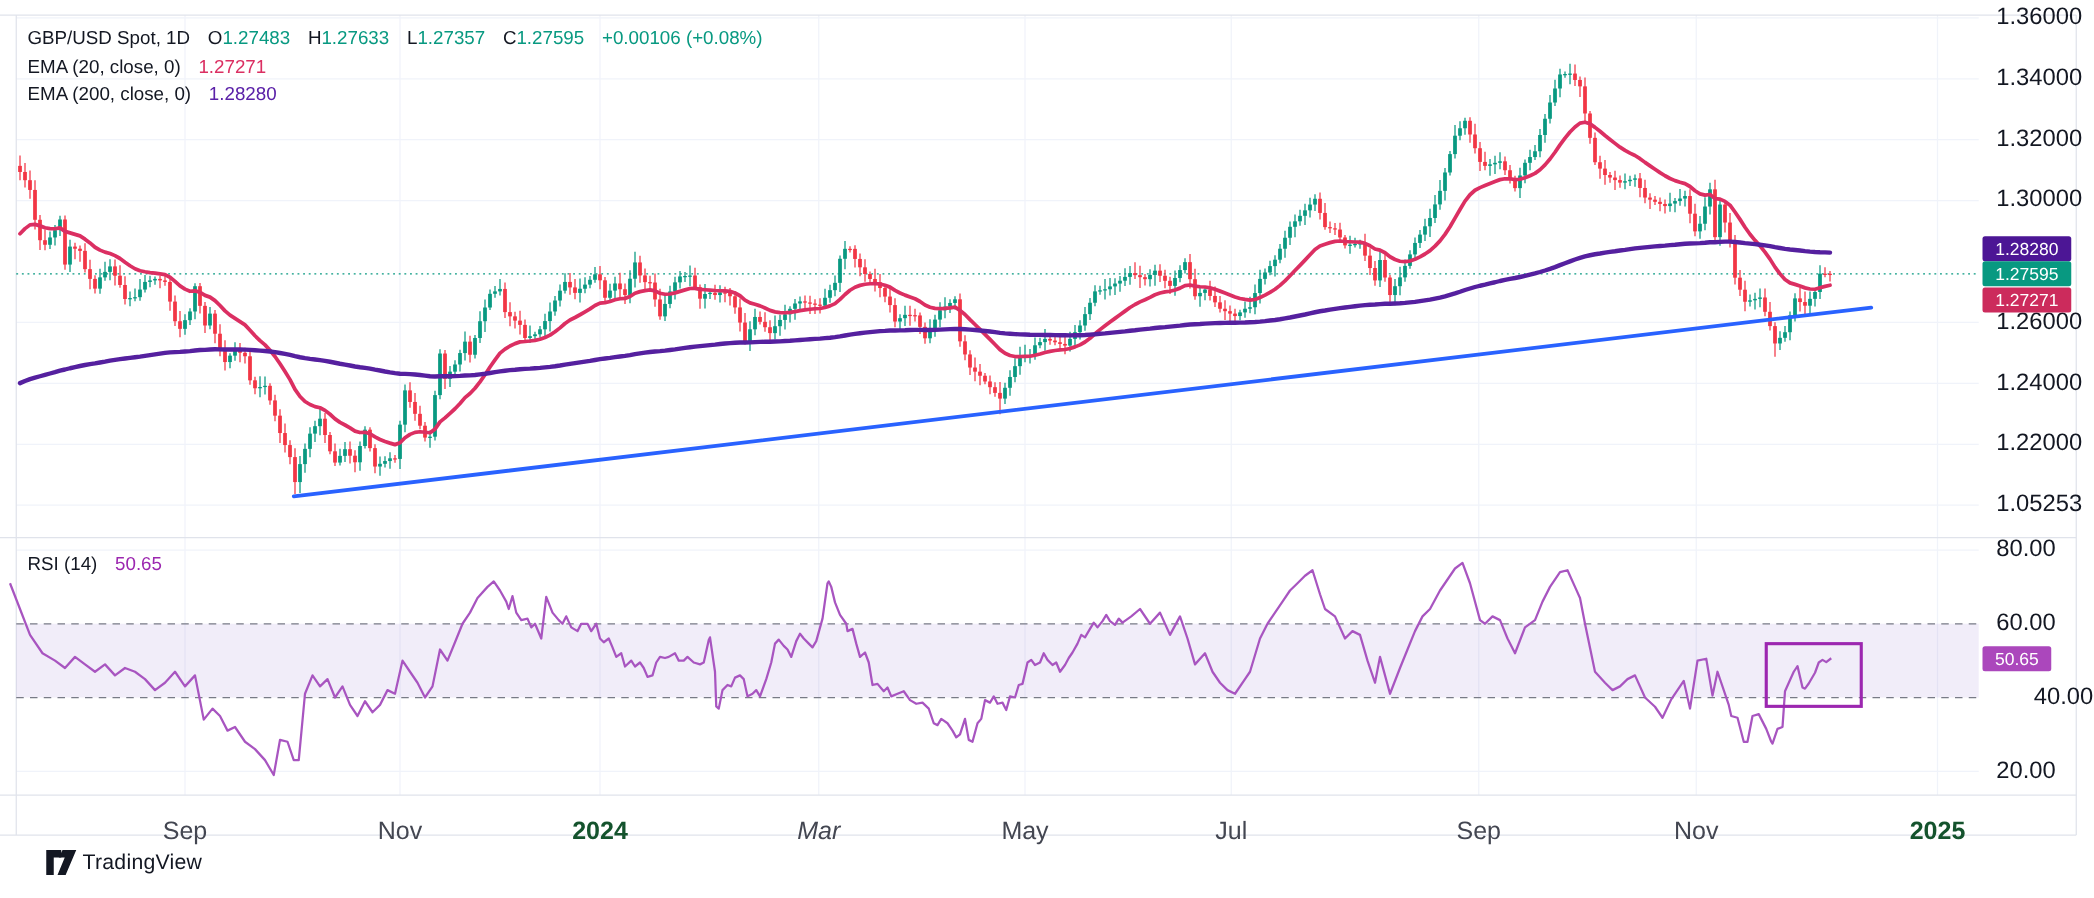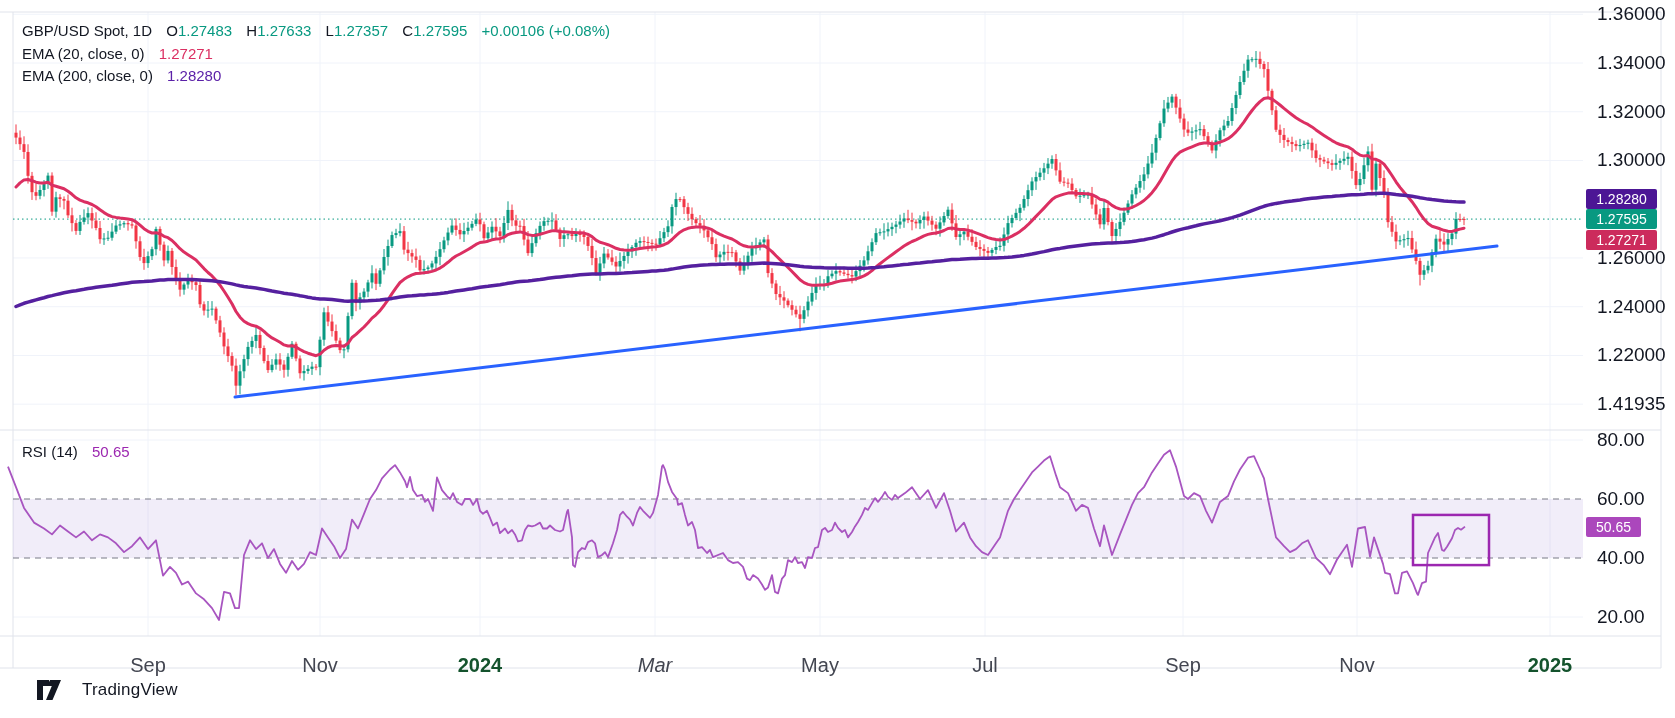--- a/index.html
+++ b/index.html
@@ -19,21 +19,21 @@
   .val-rsi{color:#9c27b0;}
   .axis-label{position:absolute;left:1597px;font-size:19px;color:#131722;transform:translateY(-50%);}
   .time-label{position:absolute;top:654px;font-size:20px;color:#434651;transform:translateX(-50%);}
   .time-label.bold{font-weight:bold;color:#14532d;}
   .badge{position:absolute;left:1586px;width:71px;height:20px;line-height:20px;border-radius:2px;
          color:#ffffff;font-size:14px;text-align:center;transform:translateY(-50%);z-index:4;}
   #badge-ema200{top:199px;background:#4c1695;}
   #badge-last{top:219px;background:#089981;}
   #badge-ema20{top:240px;background:#cc2b5c;}
   #badge-rsi{top:527px;background:#ab47bc;width:55px;}
-  #logo{position:absolute;left:36px;top:679px;display:flex;align-items:center;gap:20px;z-index:5;}
+  #logo{position:absolute;left:36px;top:679px;display:flex;align-items:center;gap:4px;z-index:5;}
   #logo-text{font-size:17px;font-weight:500;color:#131722;letter-spacing:.2px;}
 </style>
 </head>
 <body>
 
 <div id="app">
 
   <svg id="chart-svg" width="1675" height="718">
       <line x1="13" y1="14.259999999999955" x2="1583" y2="14.259999999999955" stroke="#f0f3fa" stroke-width="1"></line>
       <line x1="13" y1="63" x2="1583" y2="63" stroke="#f0f3fa" stroke-width="1"></line>
@@ -819,26 +819,26 @@
   </div>
 
   <div id="price-axis">
       <div class="axis-label" style="top: 14.26px;">1.36000</div>
       <div class="axis-label" style="top: 63px;">1.34000</div>
       <div class="axis-label" style="top: 111.74px;">1.32000</div>
       <div class="axis-label" style="top: 160.48px;">1.30000</div>
       <div class="axis-label" style="top: 257.96px;">1.26000</div>
       <div class="axis-label" style="top: 306.7px;">1.24000</div>
       <div class="axis-label" style="top: 355.44px; text-align: center;">1.22000</div>
-      <div class="axis-label" style="top: 404.18px;">1.41935</div>
+      <div class="axis-label" style="top: 404.18px;">1.05253</div>
     </div>
   <div id="rsi-axis">
       <div class="axis-label" style="top: 440px;">80.00</div>
       <div class="axis-label" style="top: 499px;">60.00</div>
-      <div class="axis-label" style="top: 558px;">40.00</div>
+      <div class="axis-label" style="top: 558px; margin-left: 30px;">40.00</div>
       <div class="axis-label" style="top: 617px;">20.00</div>
     </div>
   <div id="time-axis">
       <div class="time-label" style="left: 148px;">Sep</div>
       <div class="time-label" style="left: 320px;">Nov</div>
       <div class="time-label bold" style="left: 480px;">2024</div>
       <div class="time-label" style="left: 655px; font-style: italic;">Mar</div>
       <div class="time-label" style="left: 820px;">May</div>
       <div class="time-label" style="left: 985px;">Jul</div>
       <div class="time-label" style="left: 1183px;">Sep</div>

